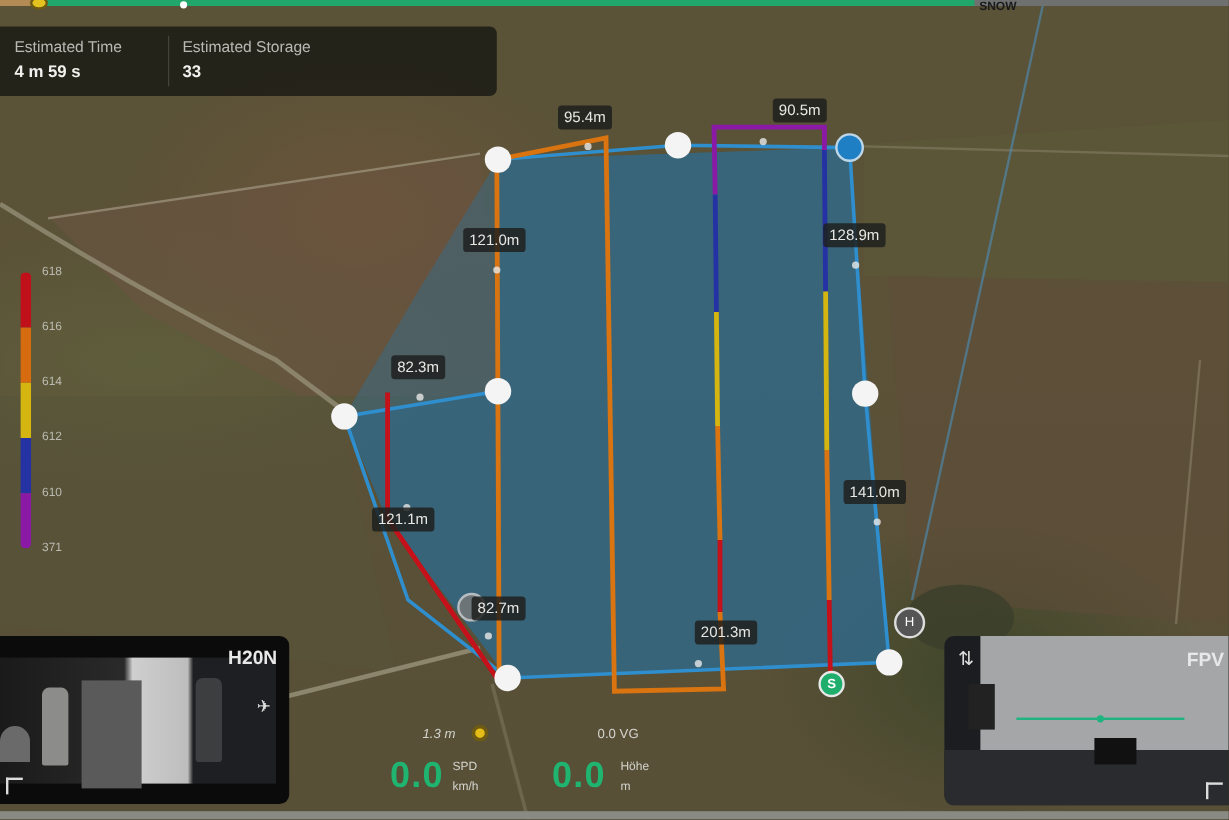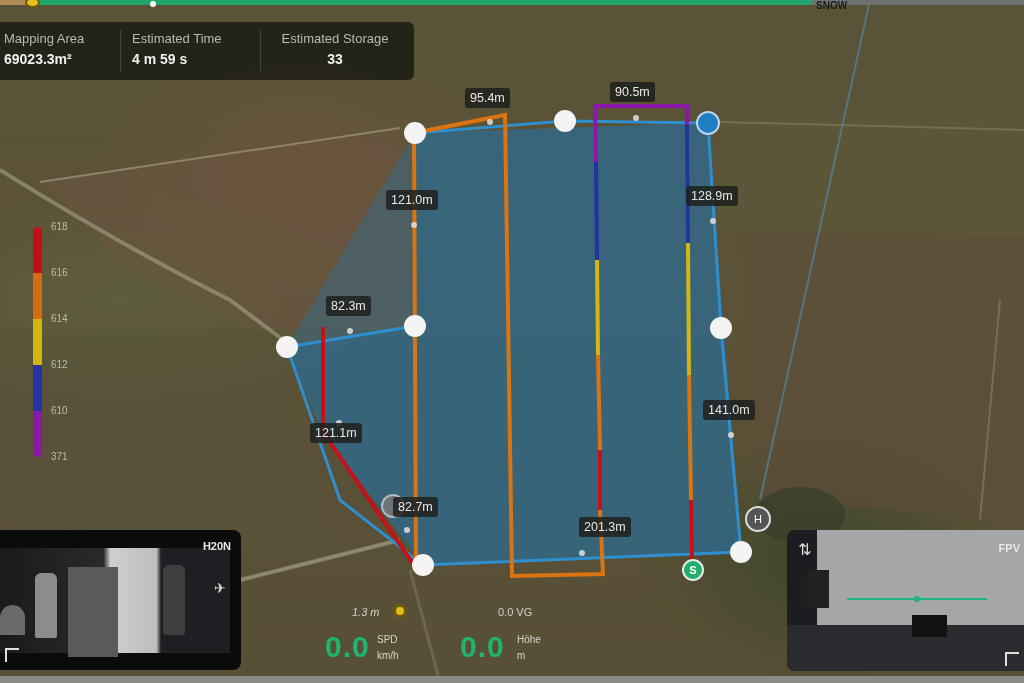--- a/index.html
+++ b/index.html
@@ -37,25 +37,25 @@
     position: absolute; left: 0; top: 22px; width: 414px; height: 58px;
     background: rgba(25,25,20,0.82); border-radius: 0 6px 6px 0;
     display: flex;
   }
   .stat { padding: 8px 0 0 4px; position: relative; }
   .stat + .stat::before {
     content: ""; position: absolute; left: 0; top: 8px; width: 1px; height: 42px; background: rgba(255,255,255,0.15);
   }
   .stat-1 { width: 120px; padding-left: 4px; }
   .stat-2 { width: 140px; padding-left: 12px; }
-  .stat-3 { width: 150px; padding-left: 0; text-align: center; }
+  .stat-3 { width: 150px; padding-left: 12px; }
   .stat-label { font-size: 13px; color: #b9b9b4; line-height: 18px; white-space: nowrap; }
   .stat-value { font-size: 14px; color: #f1f1ee; font-weight: bold; margin-top: 3px; white-space: nowrap; }
 
-  .legend { position: absolute; left: 17px; top: 227px; width: 50px; height: 232px; margin-left: 16px; }
+  .legend { position: absolute; left: 17px; top: 227px; width: 50px; height: 232px; }
   .legend-bar { position: absolute; left: 0; top: 0; width: 9px; height: 230px; border-radius: 4px; overflow: hidden; }
   .legend-bar div { height: 46px; }
   .legend-label { position: absolute; left: 18px; font-size: 10px; color: #d3d3cf; opacity: 0.8; }
 
   .dim-label {
     position: absolute; padding: 2px 5px; background: rgba(30,32,30,0.85); border-radius: 3px;
     font-size: 12.5px; color: #e8e8e4; line-height: 16px; white-space: nowrap;
   }
 
   .telemetry { position: absolute; }
@@ -64,21 +64,21 @@
   .tel-unit { font-size: 10px; color: #d4d4cf; line-height: 12px; }
   .gps-icon {
     position: absolute; left: 393px; top: 604px; width: 14px; height: 14px; border-radius: 50%;
     background: #e6bc18; border: 3px solid #6d5a13;
   }
 
   .camera-left {
     position: absolute; left: 0; top: 530px; width: 241px; height: 140px;
     background: #0b0b0b; border-radius: 0 8px 8px 0; overflow: hidden;
   }
-  .cam-label { position: absolute; font-size: 11px; font-weight: bold; color: #e8e8e8; }
+  .cam-label { position: absolute; font-size: 16px; font-weight: bold; color: #e8e8e8; }
   .camera-right {
     position: absolute; left: 787px; top: 530px; width: 237px; height: 141px;
     background: #1c1d20; border-radius: 8px 0 0 8px; overflow: hidden;
   }
   .corner-bracket { position: absolute; width: 14px; height: 14px; border-left: 2px solid #ddd; border-top: 2px solid #ddd; }
 
   .bottom-strip { position: absolute; left: 0; top: 676px; width: 1024px; height: 7px; background: #8a8a84; }
 </style>
 </head>
 <body>
@@ -145,43 +145,39 @@
     <circle cx="708" cy="123" r="11" fill="#1f7fc4" stroke="#bcd6e8" stroke-width="2"></circle>
   </svg>
 
   <div style="position:absolute;left:682px;top:559px;width:22px;height:22px;border-radius:50%;background:#1fae6c;border:2px solid #e8e8e8;font-size:11px;font-weight:bold;text-align:center;line-height:18px;color:#fff;">S</div>
 
   <div style="position:absolute;left:745px;top:506px;width:26px;height:26px;border-radius:50%;background:#555;border:2px solid #ddd;font-size:11px;text-align:center;line-height:22px;color:#fff;">H</div>
 
   <div style="position:absolute;left:381px;top:494px;width:24px;height:24px;border-radius:50%;background:#777;border:2px solid #ccc;opacity:0.85;"></div>
 
   <div class="dim-label" style="left:465px;top:88px;">95.4m</div>
-  <div class="dim-label" style="left:610px;top:82px;">90.5m</div>
+  <div class="dim-label" style="left:644px;top:82px;">90.5m</div>
   <div class="dim-label" style="left:386px;top:190px;">121.0m</div>
   <div class="dim-label" style="left:686px;top:186px;">128.9m</div>
   <div class="dim-label" style="left:326px;top:296px;">82.3m</div>
   <div class="dim-label" style="left:310px;top:387px;margin-top:36px;">121.1m</div>
   <div class="dim-label" style="left:703px;top:400px;">141.0m</div>
   <div class="dim-label" style="left:393px;top:497px;">82.7m</div>
   <div class="dim-label" style="left:579px;top:517px;">201.3m</div>
 </div>
 
 <div class="progress-bar">
   <div class="progress-fill" style="width:812px;"></div>
   <div class="progress-start"></div>
   <div class="progress-marker"></div>
   <div class="progress-dot"></div>
 </div>
 <div class="progress-label">SNOW</div>
 
 <div class="stats-panel">
-  <div class="stat stat-1">
-    <div class="stat-label">Mapping Area</div>
-    <div class="stat-value">69023.3m²</div>
-  </div>
   <div class="stat stat-2">
     <div class="stat-label">Estimated Time</div>
     <div class="stat-value">4 m 59 s</div>
   </div>
   <div class="stat stat-3">
     <div class="stat-label">Estimated Storage</div>
     <div class="stat-value">33</div>
   </div>
 </div>
 

